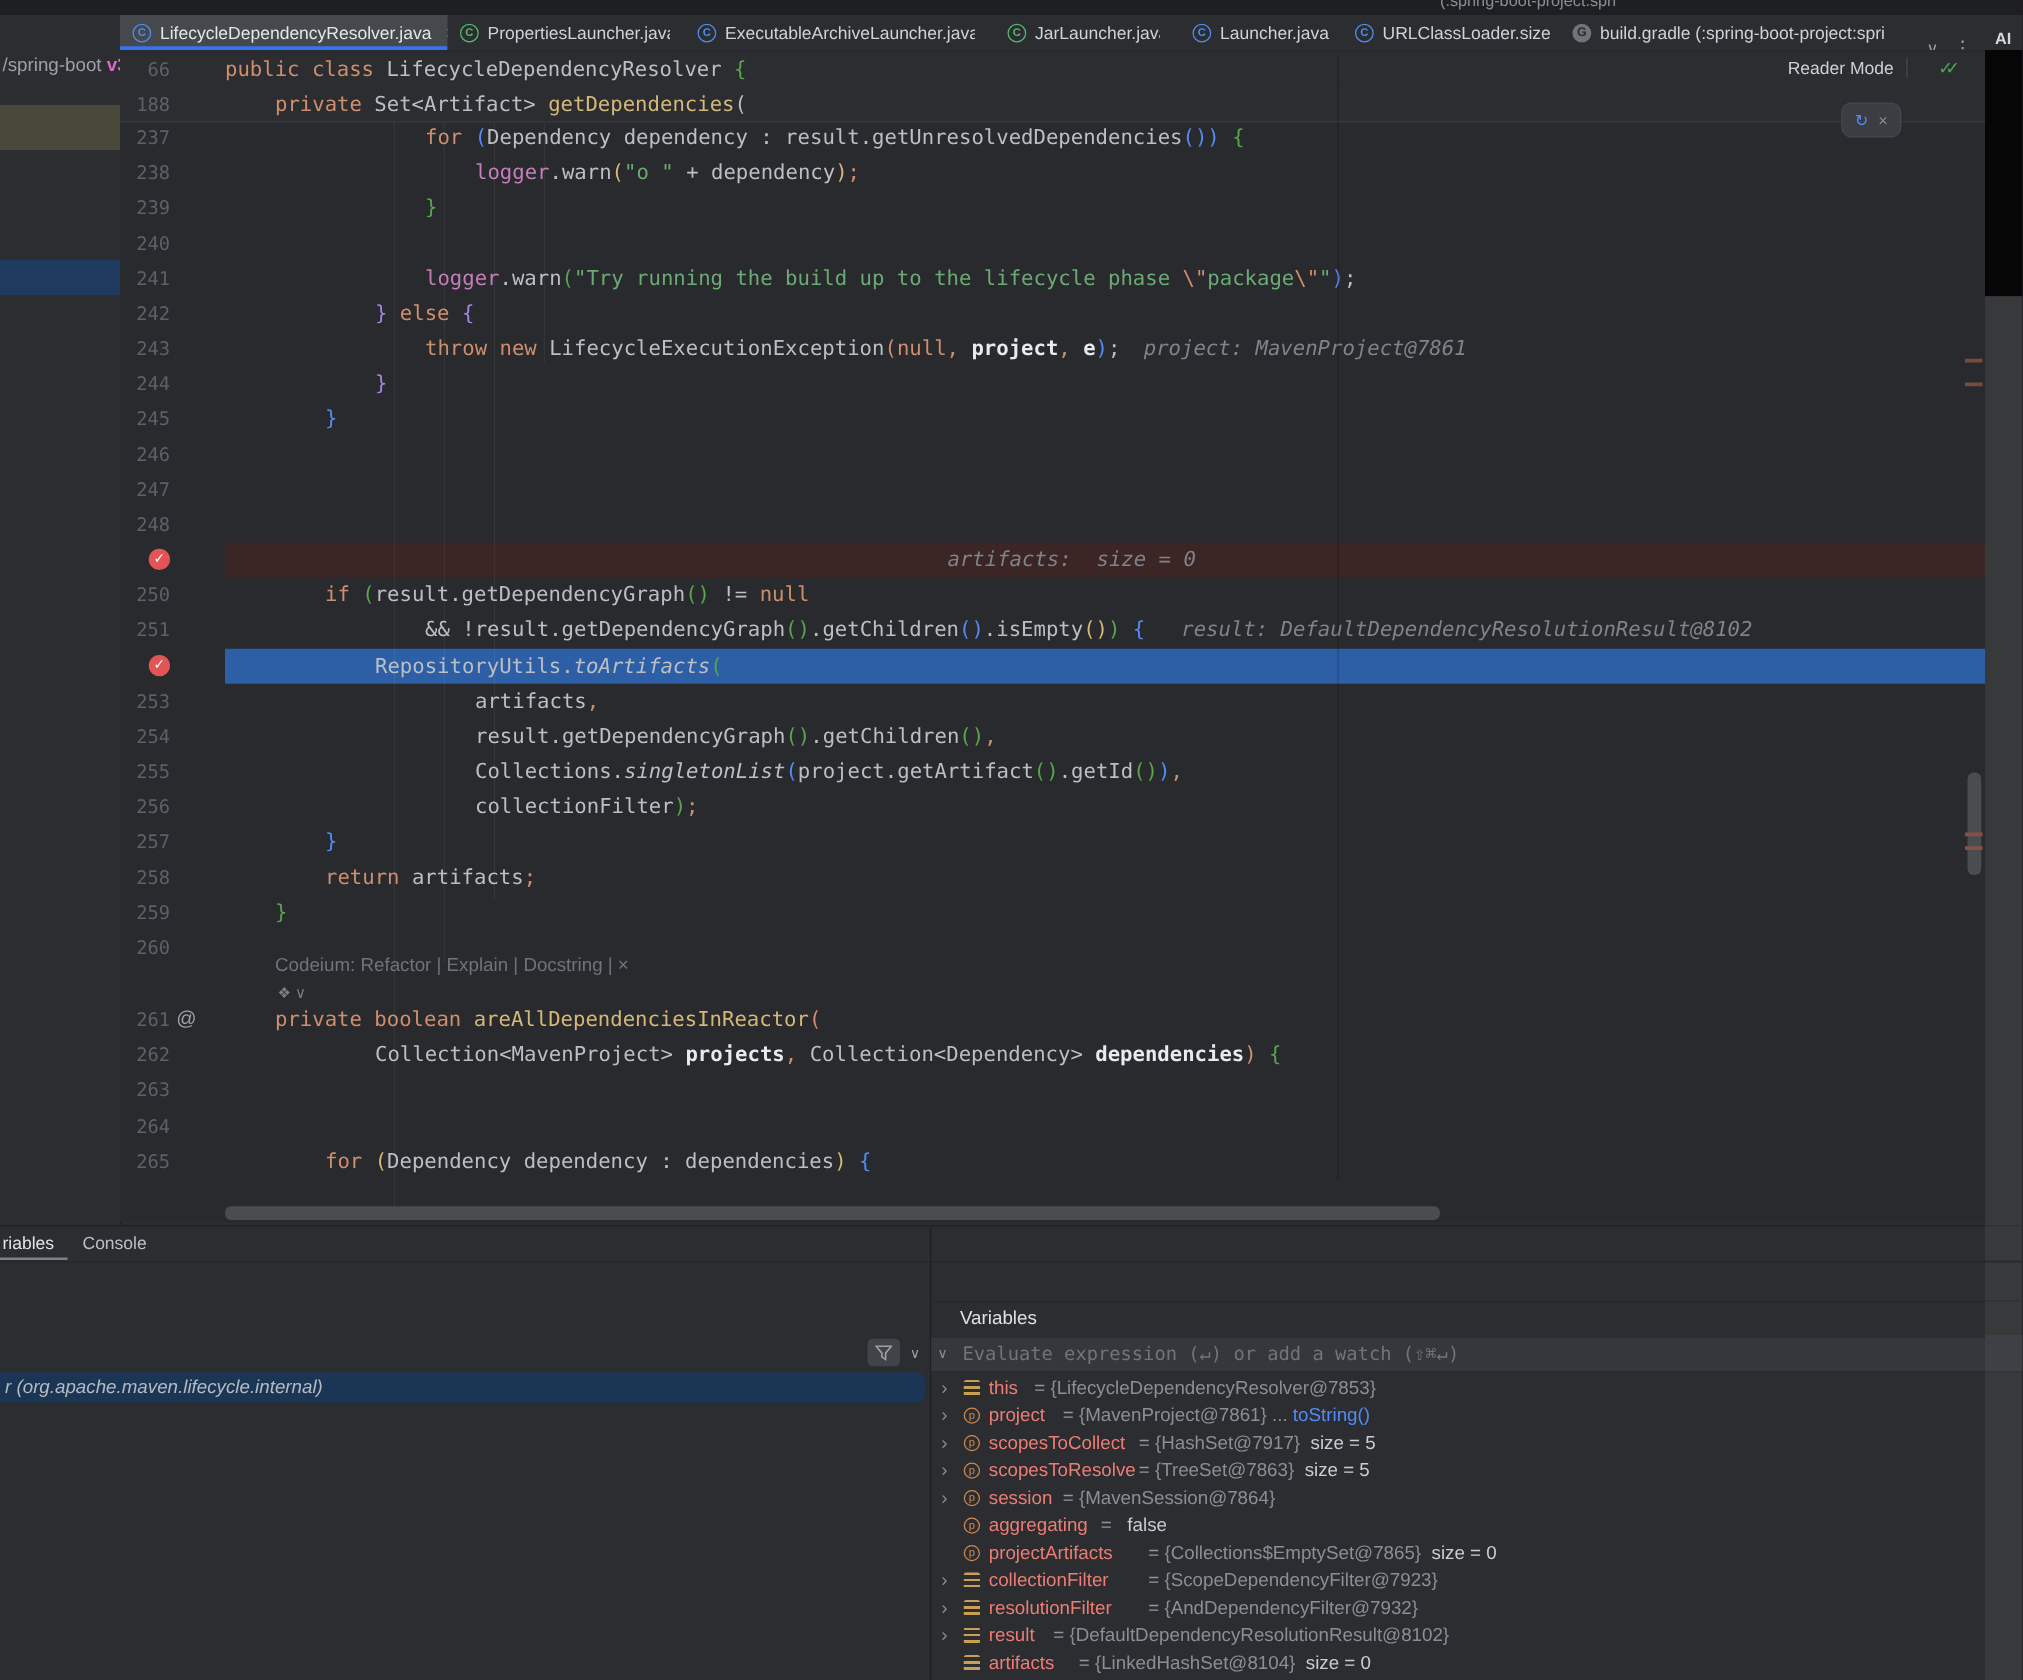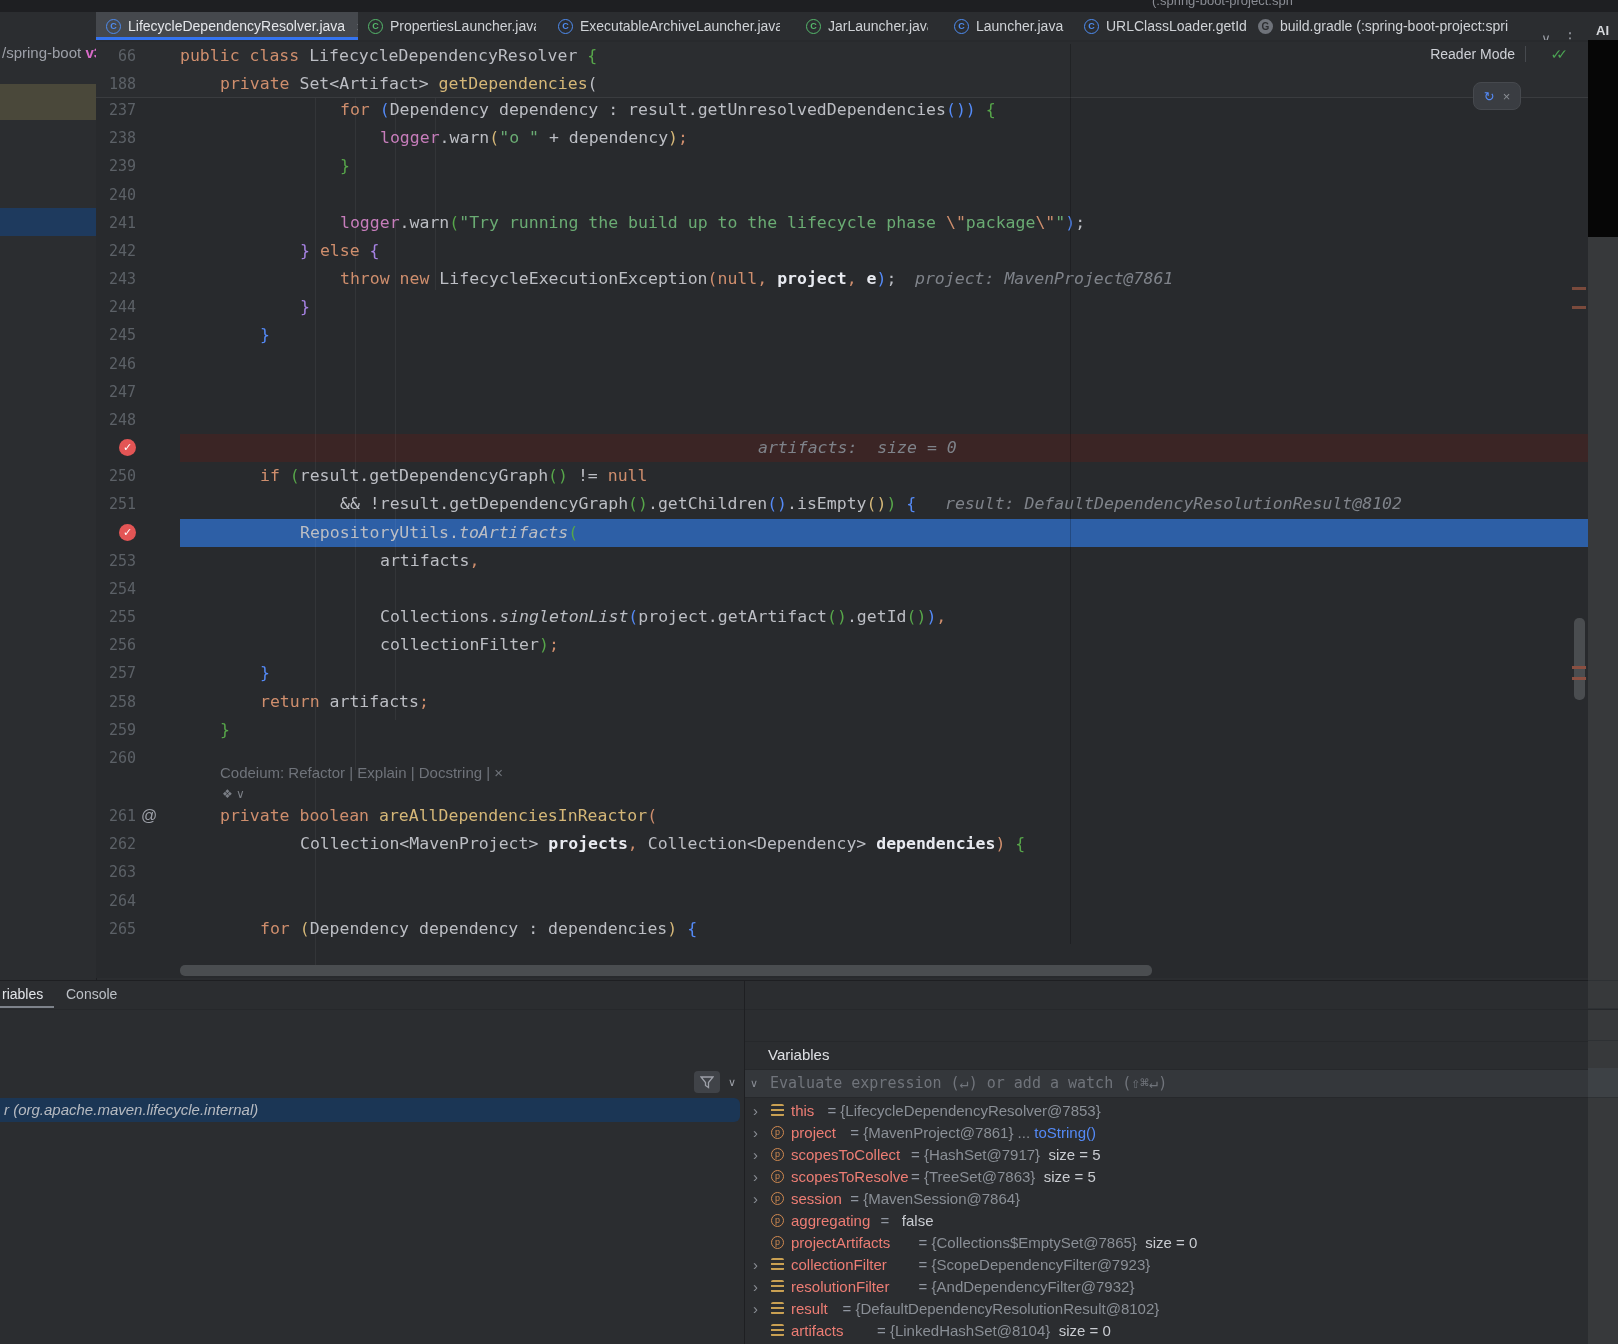--- a/index.html
+++ b/index.html
@@ -131,21 +131,21 @@
         <div class="tab" style="left: 796px; width: 132px;">
           <span class="cicon" style="color: rgb(85, 184, 107);">C</span>
           <span>JarLauncher.java</span>
         </div>
         <div class="tab" style="left: 944px; width: 122px;">
           <span class="cicon" style="color: rgb(78, 140, 240);">C</span>
           <span>Launcher.java</span>
         </div>
         <div class="tab" style="left: 1074px; width: 172px;">
           <span class="cicon" style="color: rgb(78, 140, 240);">C</span>
-          <span>URLClassLoader.getId</span>
+          <span>URLClassLoader.size</span>
         </div>
         <div class="tab" style="left: 1248px; width: 282px;">
           <span class="gicon">G</span>
           <span>build.gradle (:spring-boot-project:spri</span>
         </div>
       </div>
     <div class="abs" id="tab-chevron">∨</div>
     <div class="abs" id="tab-kebab">⋮</div>
     <div class="abs" id="tab-right-text">AI A</div>
   </div>
@@ -229,20 +229,21 @@
           <div class="hl hl-exec"></div>
           <div class="bpdot">✓</div>
           <div class="code" style="left: 204px;"><span class="c-pl">RepositoryUtils.</span><span class="c-it">toArtifacts</span><span class="c-pg">(</span></div>
         </div>
         <div class="eline" style="top: 507px;">
           <div class="lineno">253</div>
           <div class="code" style="left: 284px;"><span class="c-pl">artifacts</span><span class="c-kw">,</span></div>
         </div>
         <div class="eline" style="top: 535px;">
           <div class="lineno">254</div>
+          <div class="code" style="left: 284px;"><span class="c-pl">result.getDependencyGraph</span><span class="c-pg">()</span><span class="c-pl">.getChildren</span><span class="c-pg">()</span><span class="c-kw">,</span></div>
         </div>
         <div class="eline" style="top: 563px;">
           <div class="lineno">255</div>
           <div class="code" style="left: 284px;"><span class="c-pl">Collections.</span><span class="c-it">singletonList</span><span class="c-pb">(</span><span class="c-pl">project.getArtifact</span><span class="c-pg">()</span><span class="c-pl">.getId</span><span class="c-pg">()</span><span class="c-pb">)</span><span class="c-kw">,</span></div>
         </div>
         <div class="eline" style="top: 591px;">
           <div class="lineno">256</div>
           <div class="code" style="left: 284px;"><span class="c-pl">collectionFilter</span><span class="c-pg">)</span><span class="c-kw">;</span></div>
         </div>
         <div class="eline" style="top: 619px;">
@@ -391,18 +392,18 @@
         </div>
         <div class="vrow" style="top: 317px;">
           <span class="chev">›</span>
           <span class="vicon local"></span>
           <span class="vname">result</span>
           <span class="vrest" style="left: 97.6px;">= <span class="vval">{DefaultDependencyResolutionResult@8102}</span></span>
         </div>
         <div class="vrow" style="top: 339px;">
           <span class="vicon local"></span>
           <span class="vname">artifacts</span>
-          <span class="vrest" style="left: 132px;">= <span class="vval">{LinkedHashSet@8104}</span>&nbsp;&nbsp;<span class="vsize">size = 0</span></span>
+          <span class="vrest" style="left: 118px;">= <span class="vval">{LinkedHashSet@8104}</span>&nbsp;&nbsp;<span class="vsize">size = 0</span></span>
         </div>
       </div>
   </div>
 
 </div>
 
 </body></html>

